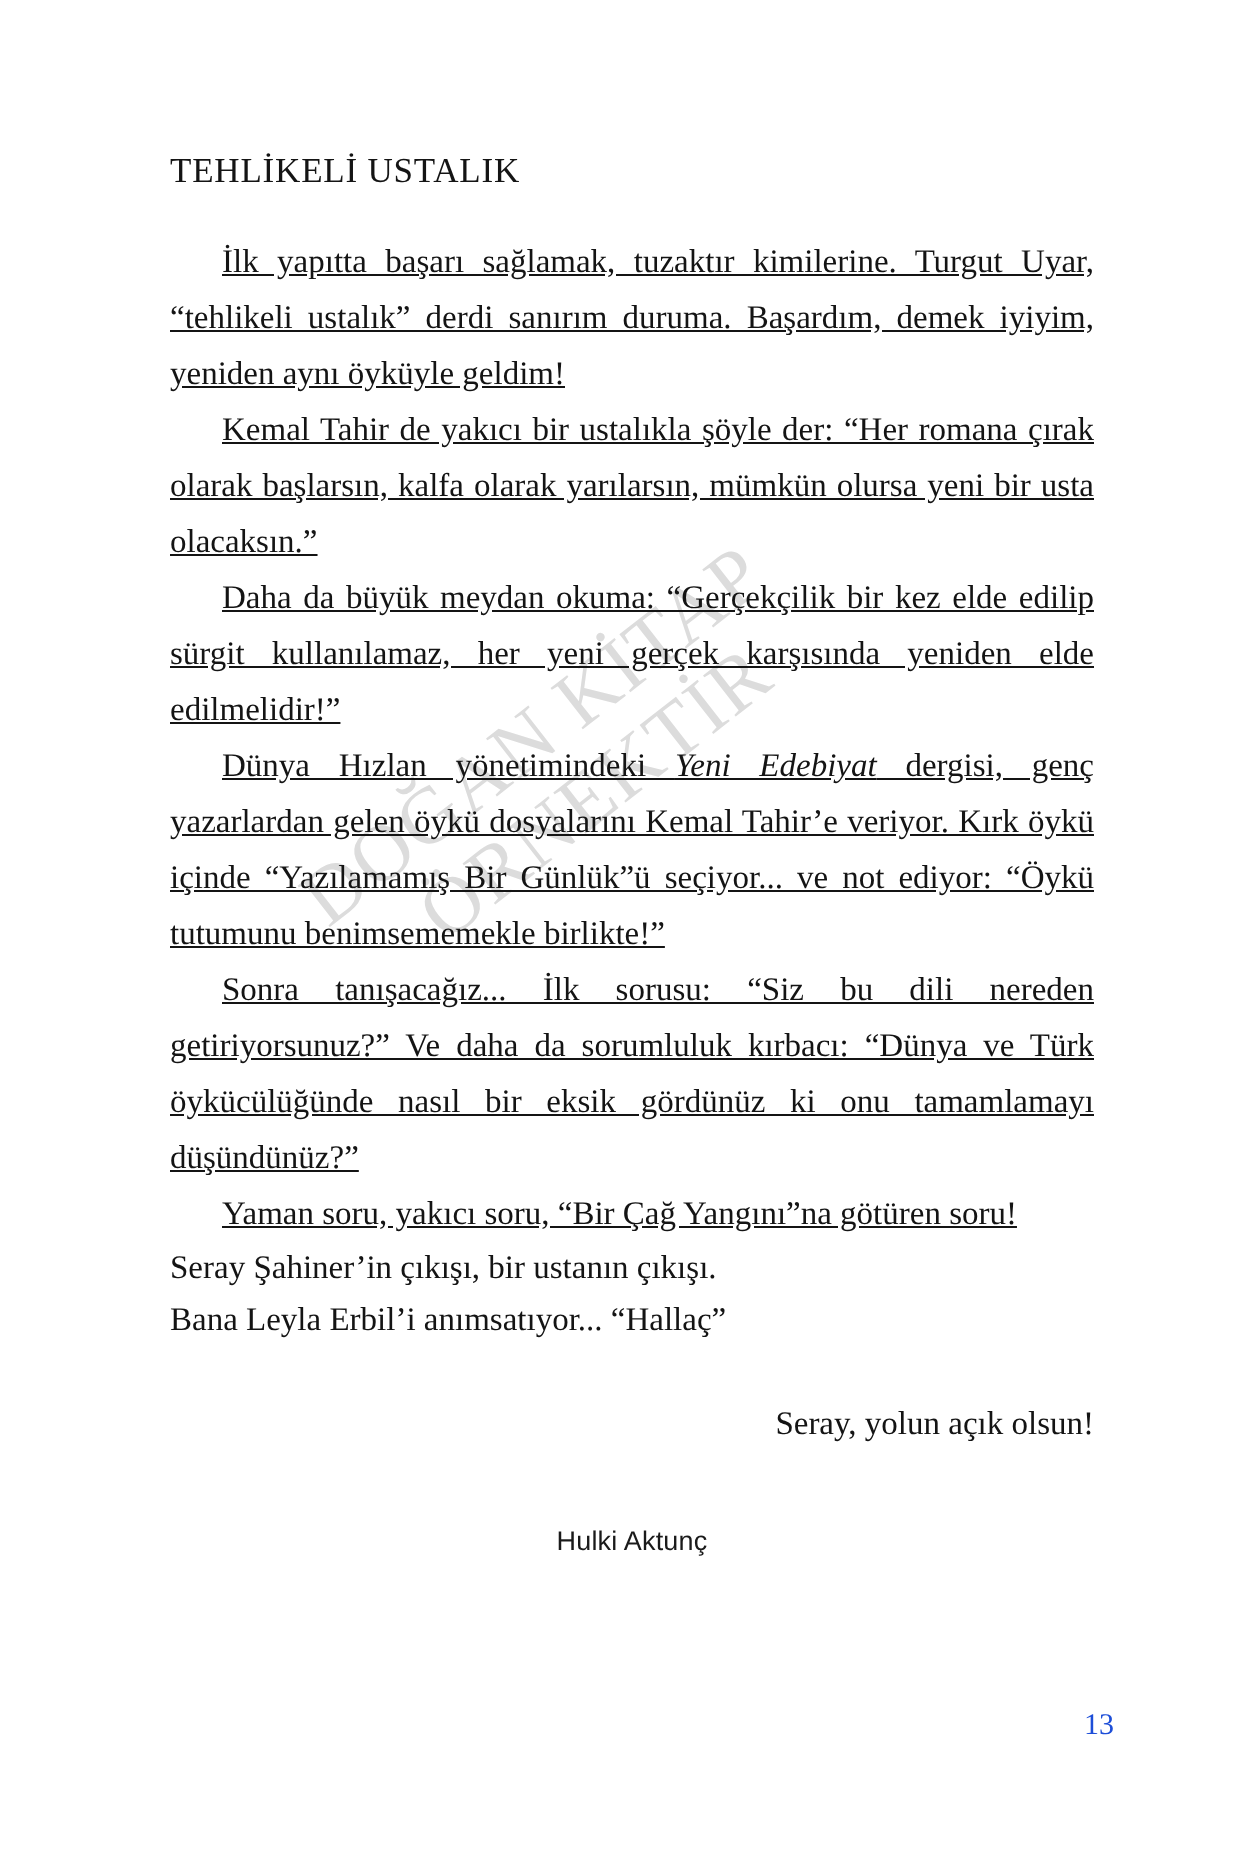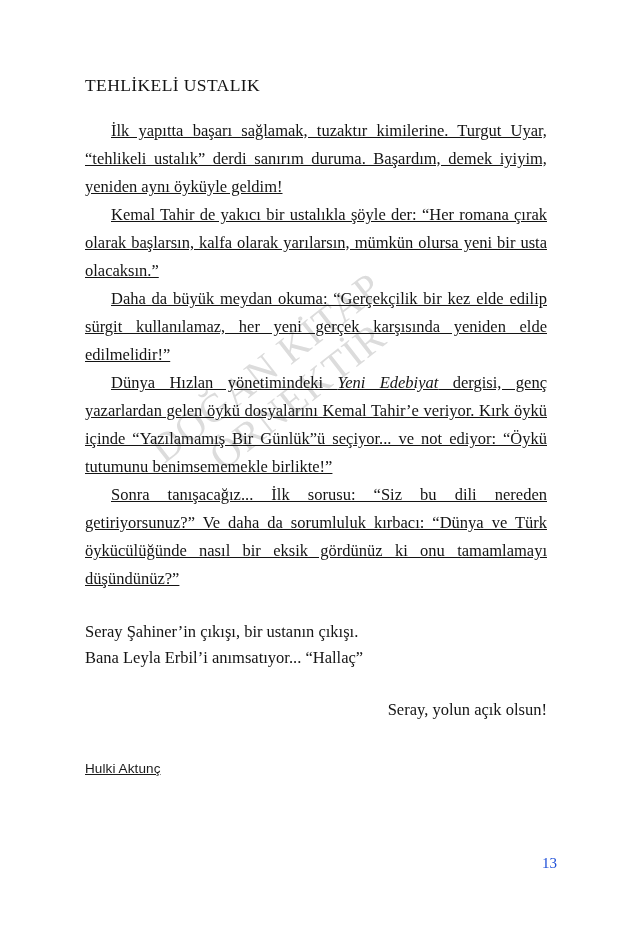--- a/index.html
+++ b/index.html
@@ -69,42 +69,40 @@
     text-indent: 26px;
     hyphens: manual;
     text-decoration: underline;
   }
 
   .italic {
     font-style: italic;
   }
 
   .block-lines {
-    margin-top: 26px;
     font-size: 16.5px;
     line-height: 26px;
   }
   .block-lines .line {
     text-align: left;
   }
   .closing-line {
     margin-top: 26px;
     font-size: 16.5px;
     line-height: 26px;
     text-align: right;
   }
 
   .signature {
     margin-top: 38px;
-    text-align: left;
+    text-align: center;
     font-family: "Liberation Sans", "DejaVu Sans", sans-serif;
     font-size: 13.5px;
     letter-spacing: 0.1px;
     color: #1a1a1a;
-    text-decoration: underline;
   }
 
   .page-number {
     position: absolute;
     right: 63px;
     top: 855px;
     font-size: 15px;
     color: #1d4ed8;
     z-index: 2;
   }
@@ -126,20 +124,21 @@
     <p class="body-par">İlk yapıtta başarı sağlamak, tuzaktır kimilerine. Turgut Uyar, “tehlikeli ustalık” derdi sanırım duruma. Başardım, demek iyiyim, yeniden aynı öyküyle geldim!</p>
 
     <p class="body-par">Kemal Tahir de yakıcı bir ustalıkla şöyle der: “Her romana çırak olarak başlarsın, kalfa olarak yarılarsın, mümkün olursa yeni bir usta olacaksın.”</p>
 
     <p class="body-par">Daha da büyük meydan okuma: “Gerçekçilik bir kez elde edilip sürgit kullanılamaz, her yeni gerçek karşısında yeniden elde edilmelidir!”</p>
 
     <p class="body-par"><span>Dünya Hızlan yönetimindeki </span><span class="italic">Yeni Edebiyat</span><span> dergisi, genç yazarlardan gelen öykü dosyalarını Kemal Tahir’e veriyor. Kırk öykü içinde “Yazılamamış Bir Günlük”ü seçiyor... ve not ediyor: “Öykü tutumunu benimsememekle birlikte!”</span></p>
 
     <p class="body-par">Sonra tanışacağız... İlk sorusu: “Siz bu dili nereden getiriyorsunuz?” Ve daha da sorumluluk kırbacı: “Dünya ve Türk öykücülüğünde nasıl bir eksik gördünüz ki onu tamamlamayı düşündünüz?”</p>
 
+    <p class="body-par">Yaman soru, yakıcı soru, “Bir Çağ Yangını”na götüren soru!</p>
 
     <div class="block-lines">
       <div class="line">Seray Şahiner’in çıkışı, bir ustanın çıkışı.</div>
       <div class="line">Bana Leyla Erbil’i anımsatıyor... “Hallaç”</div>
     </div>
 
     <div class="closing-line">Seray, yolun açık olsun!</div>
 
     <div class="signature">Hulki Aktunç</div>
 

